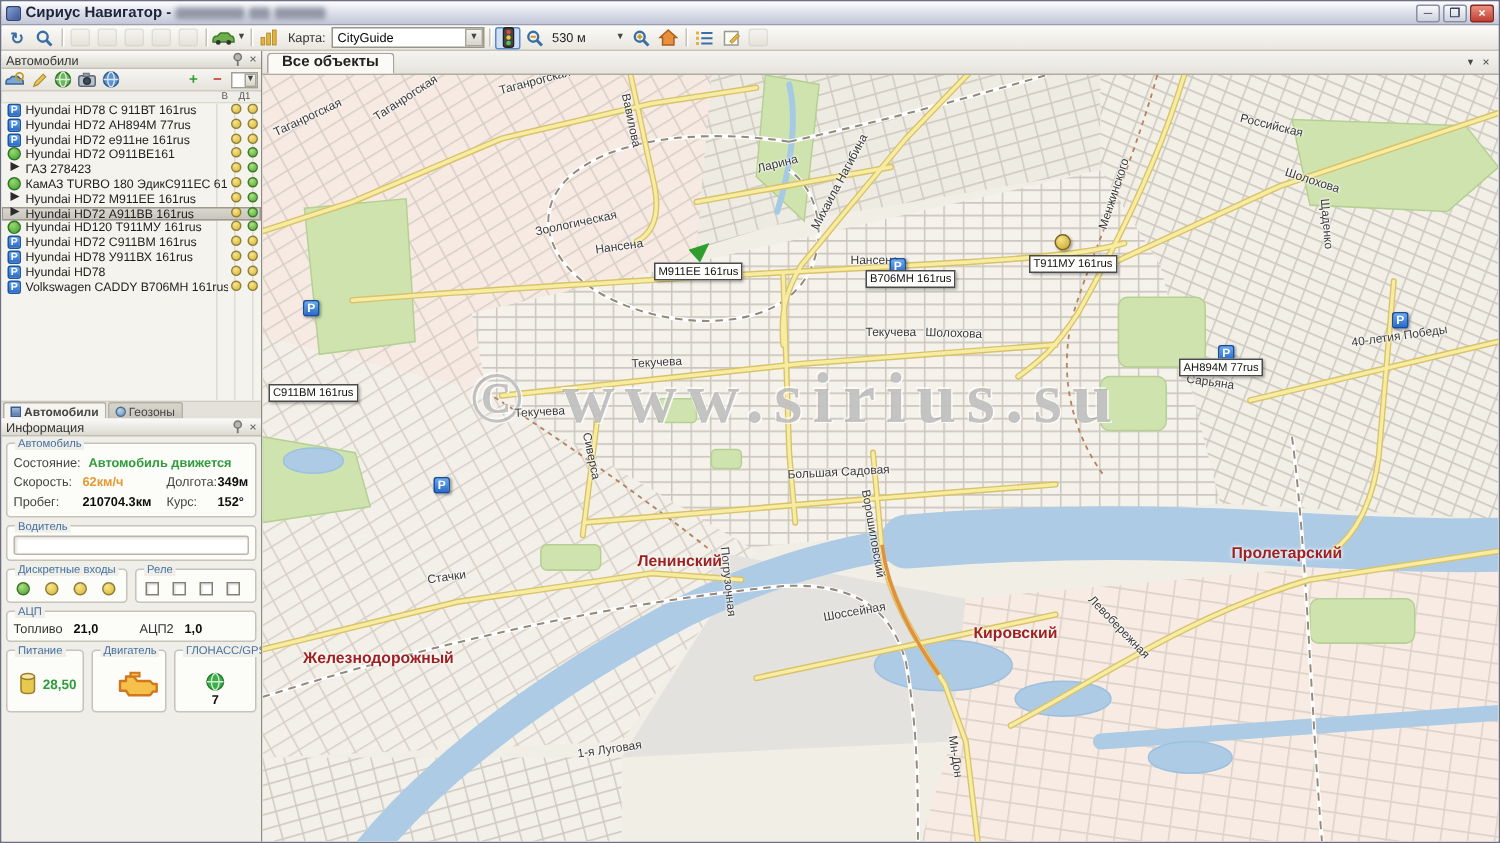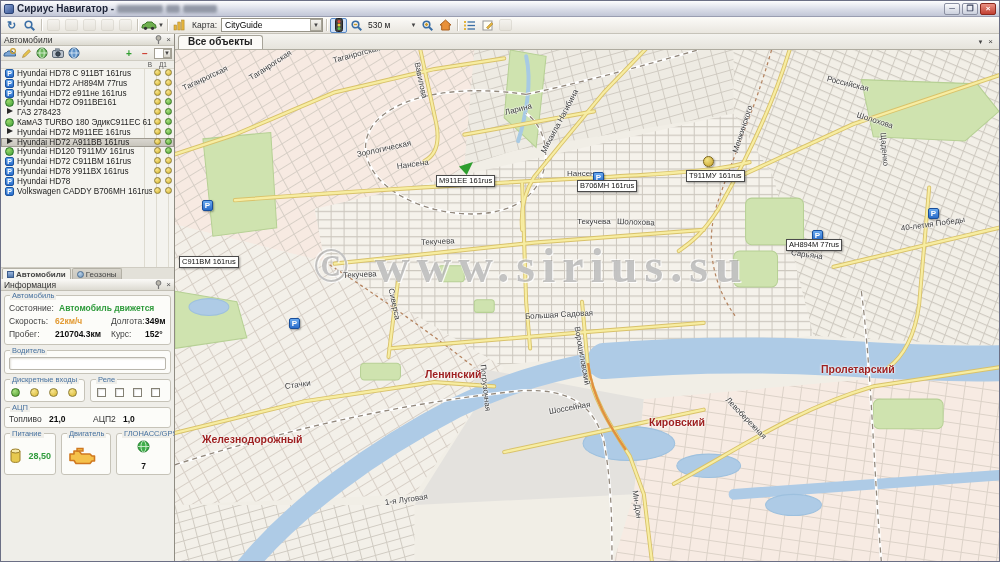--- a/index.html
+++ b/index.html
@@ -76,21 +76,21 @@
   .inner-box{height:13px;border:1px solid #b9b6ac;border-radius:2px;background:#fff;box-shadow:inset 1px 1px 2px #e2e0da}
   .grp-row{display:flex;gap:5px}
   .leds-row{display:flex;gap:10px;padding:2px 2px 1px}
   .bled{width:9px;height:9px;border-radius:50%;border:1px solid #8d7d35}
   .bled.green{background:radial-gradient(circle at 35% 30%,#a9e07f,#4f9e31);border-color:#3b7423}
   .bled.yellow{background:radial-gradient(circle at 35% 30%,#f7e490,#d8b82d)}
   .cb-row{display:flex;gap:9px;padding:2px 2px 1px}
   .cb{width:9px;height:9px;border:1px solid #848174;background:#fff;box-shadow:inset 1px 1px 1px #ddd}
   .adc-grid{display:grid;grid-template-columns:40px 44px 30px 1fr;font-size:8.5px;color:#333;align-items:center}
   .bottom-row{display:flex;gap:5px}
-  .bgrp{flex:none;display:flex;align-items:center;justify-content:space-between;gap:3px;height:42px}
+  .bgrp{flex:none;display:flex;align-items:center;justify-content:flex-end;gap:3px;height:42px}
   .g-power{width:52px}.g-engine{width:50px}.g-gps{flex:1;flex-direction:column;gap:0}
   .power-val{font-size:9px;font-weight:bold;color:#2f9b3c}
   .gps-val{font-size:8.5px;font-weight:bold;color:#111}
   
   .map-col{flex:1;display:flex;flex-direction:column;min-width:0}
   .map-tabbar{height:16px;flex:none;display:flex;align-items:flex-end;background:linear-gradient(#f4f3ef,#e6e4dc);border-bottom:1px solid #aeab9f;padding:0 3px}
   .map-tab{height:14px;display:flex;align-items:flex-start;padding:0 9px;font-size:10px;font-weight:bold;color:#222;
     background:#fbfaf7;border:1px solid #a7a499;border-bottom:none;border-radius:3px 3px 0 0}
   .map-tab-btns{margin-left:auto;display:flex;gap:5px;align-items:center;font-size:8px;color:#444;padding:0 3px 3px 0}
   .map{position:relative;flex:1;overflow:hidden;background:#f1eee6}

